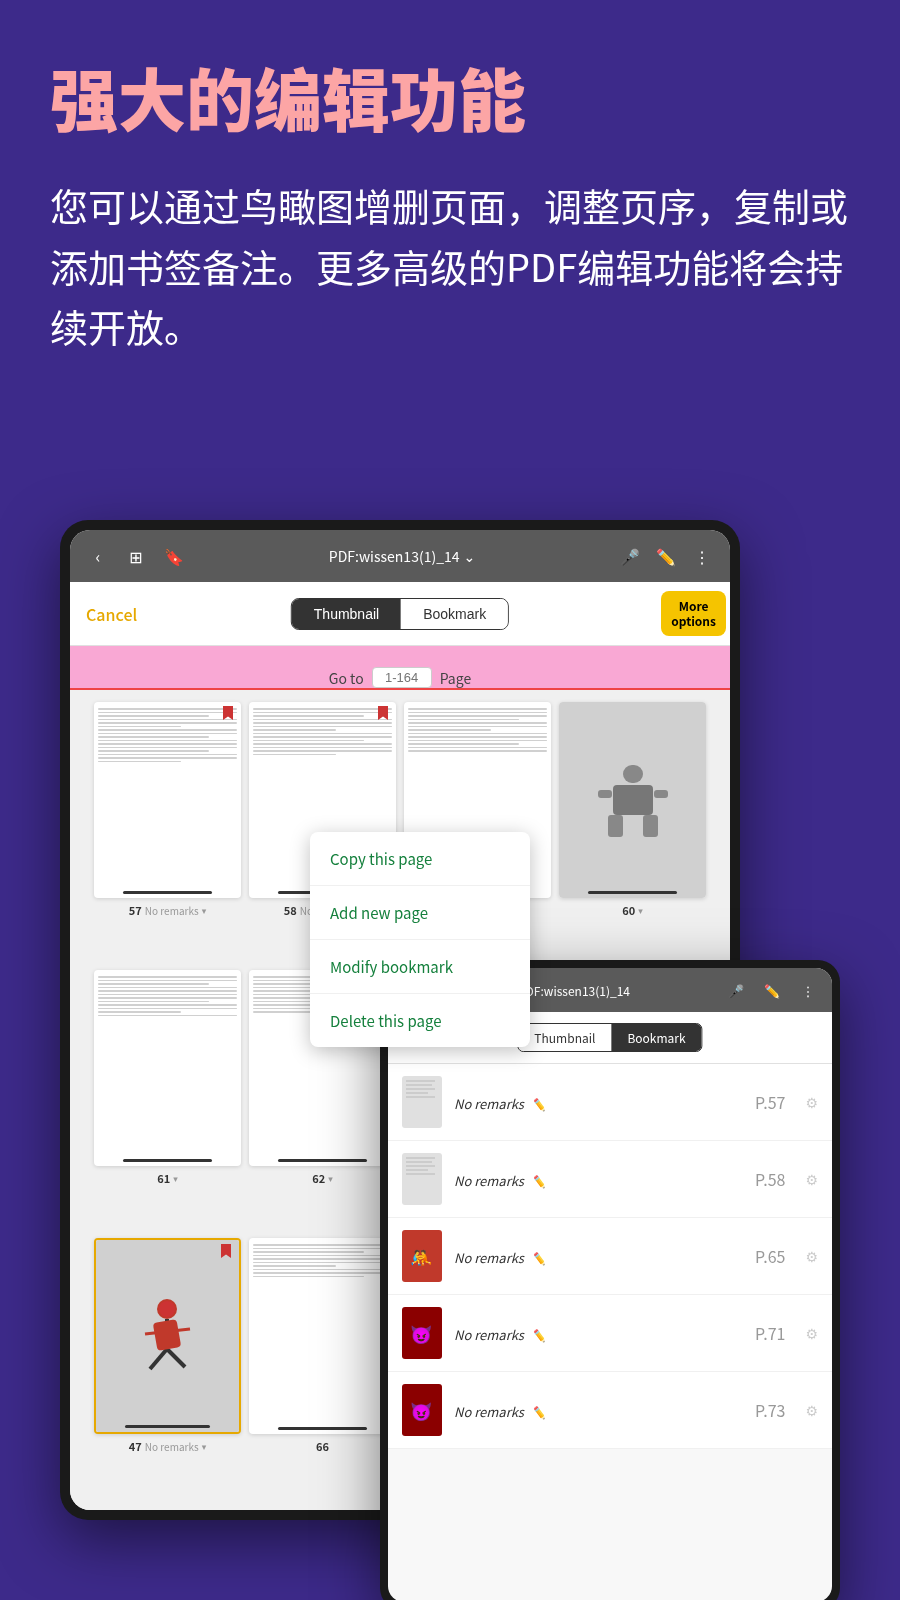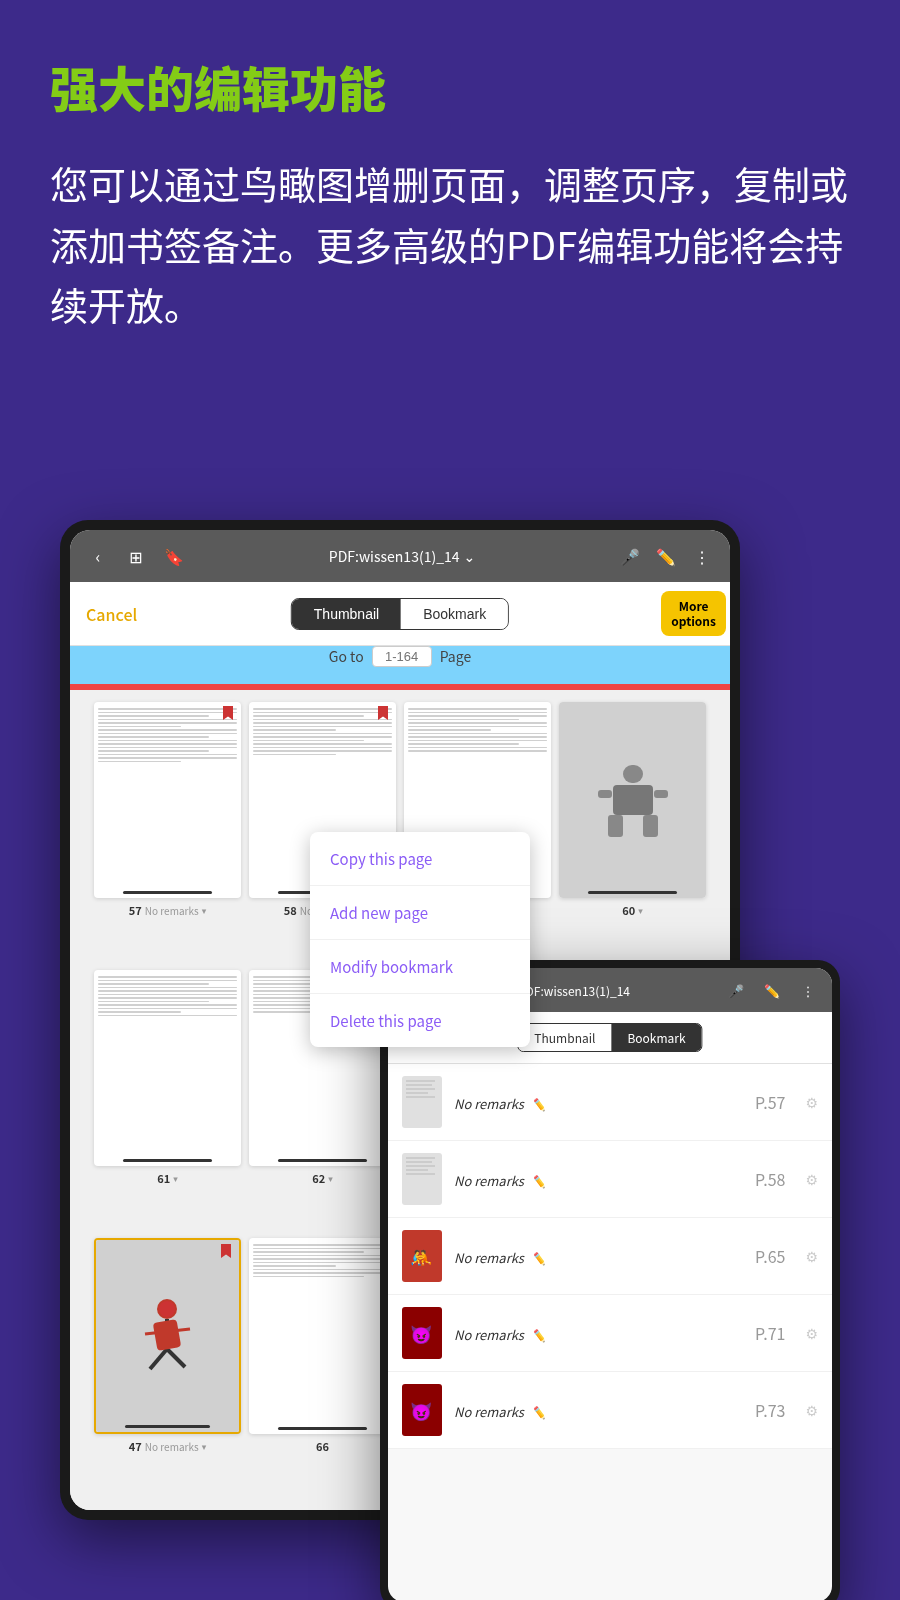--- a/index.html
+++ b/index.html
@@ -10,23 +10,23 @@
       font-family: 'PingFang SC', 'Noto Sans CJK SC', 'Microsoft YaHei', sans-serif;
       overflow: hidden;
       position: relative;
     }
 
     
     .hero-section {
       padding: 60px 50px 30px 50px;
     }
     .hero-title {
-      font-size: 48px;
+      font-size: 68px;
       font-weight: 900;
-      color: #84cc16;
+      color: #fca5a5;
       line-height: 1.1;
       margin-bottom: 40px;
     }
     .hero-desc {
       font-size: 38px;
       color: #ffffff;
       line-height: 1.6;
       font-weight: 400;
     }
 
@@ -140,29 +140,29 @@
       font-size: 12px;
       font-weight: 600;
       padding: 8px 10px;
       border-radius: 8px;
       line-height: 1.2;
       text-align: center;
     }
 
     
     .goto-bar {
-      background: #7dd3fc;
+      background: #f9a8d4;
       height: 44px;
       display: flex;
-      align-items: flex-start;
+      align-items: flex-end;
       justify-content: center;
       gap: 8px;
       font-size: 14px;
       color: #444;
-      border-bottom: 6px solid #ef4444;
+      border-bottom: 2px solid #ef4444;
     }
     .goto-input {
       border: 1px solid #ccc;
       border-radius: 4px;
       padding: 2px 8px;
       font-size: 13px;
       width: 60px;
       text-align: center;
       color: #999;
     }
@@ -233,21 +233,21 @@
       background: #ffffff;
       border-radius: 8px;
       box-shadow: 0 4px 20px rgba(0,0,0,0.25);
       width: 220px;
       z-index: 100;
       overflow: hidden;
     }
     .context-menu-item {
       padding: 16px 20px;
       font-size: 15px;
-      color: #8b5cf6;
+      color: #15803d;
       cursor: pointer;
       border-bottom: 1px solid #f0f0f0;
     }
     .context-menu-item:last-child {
       border-bottom: none;
     }
 
     
     .thumb-image {
       width: 100%;

